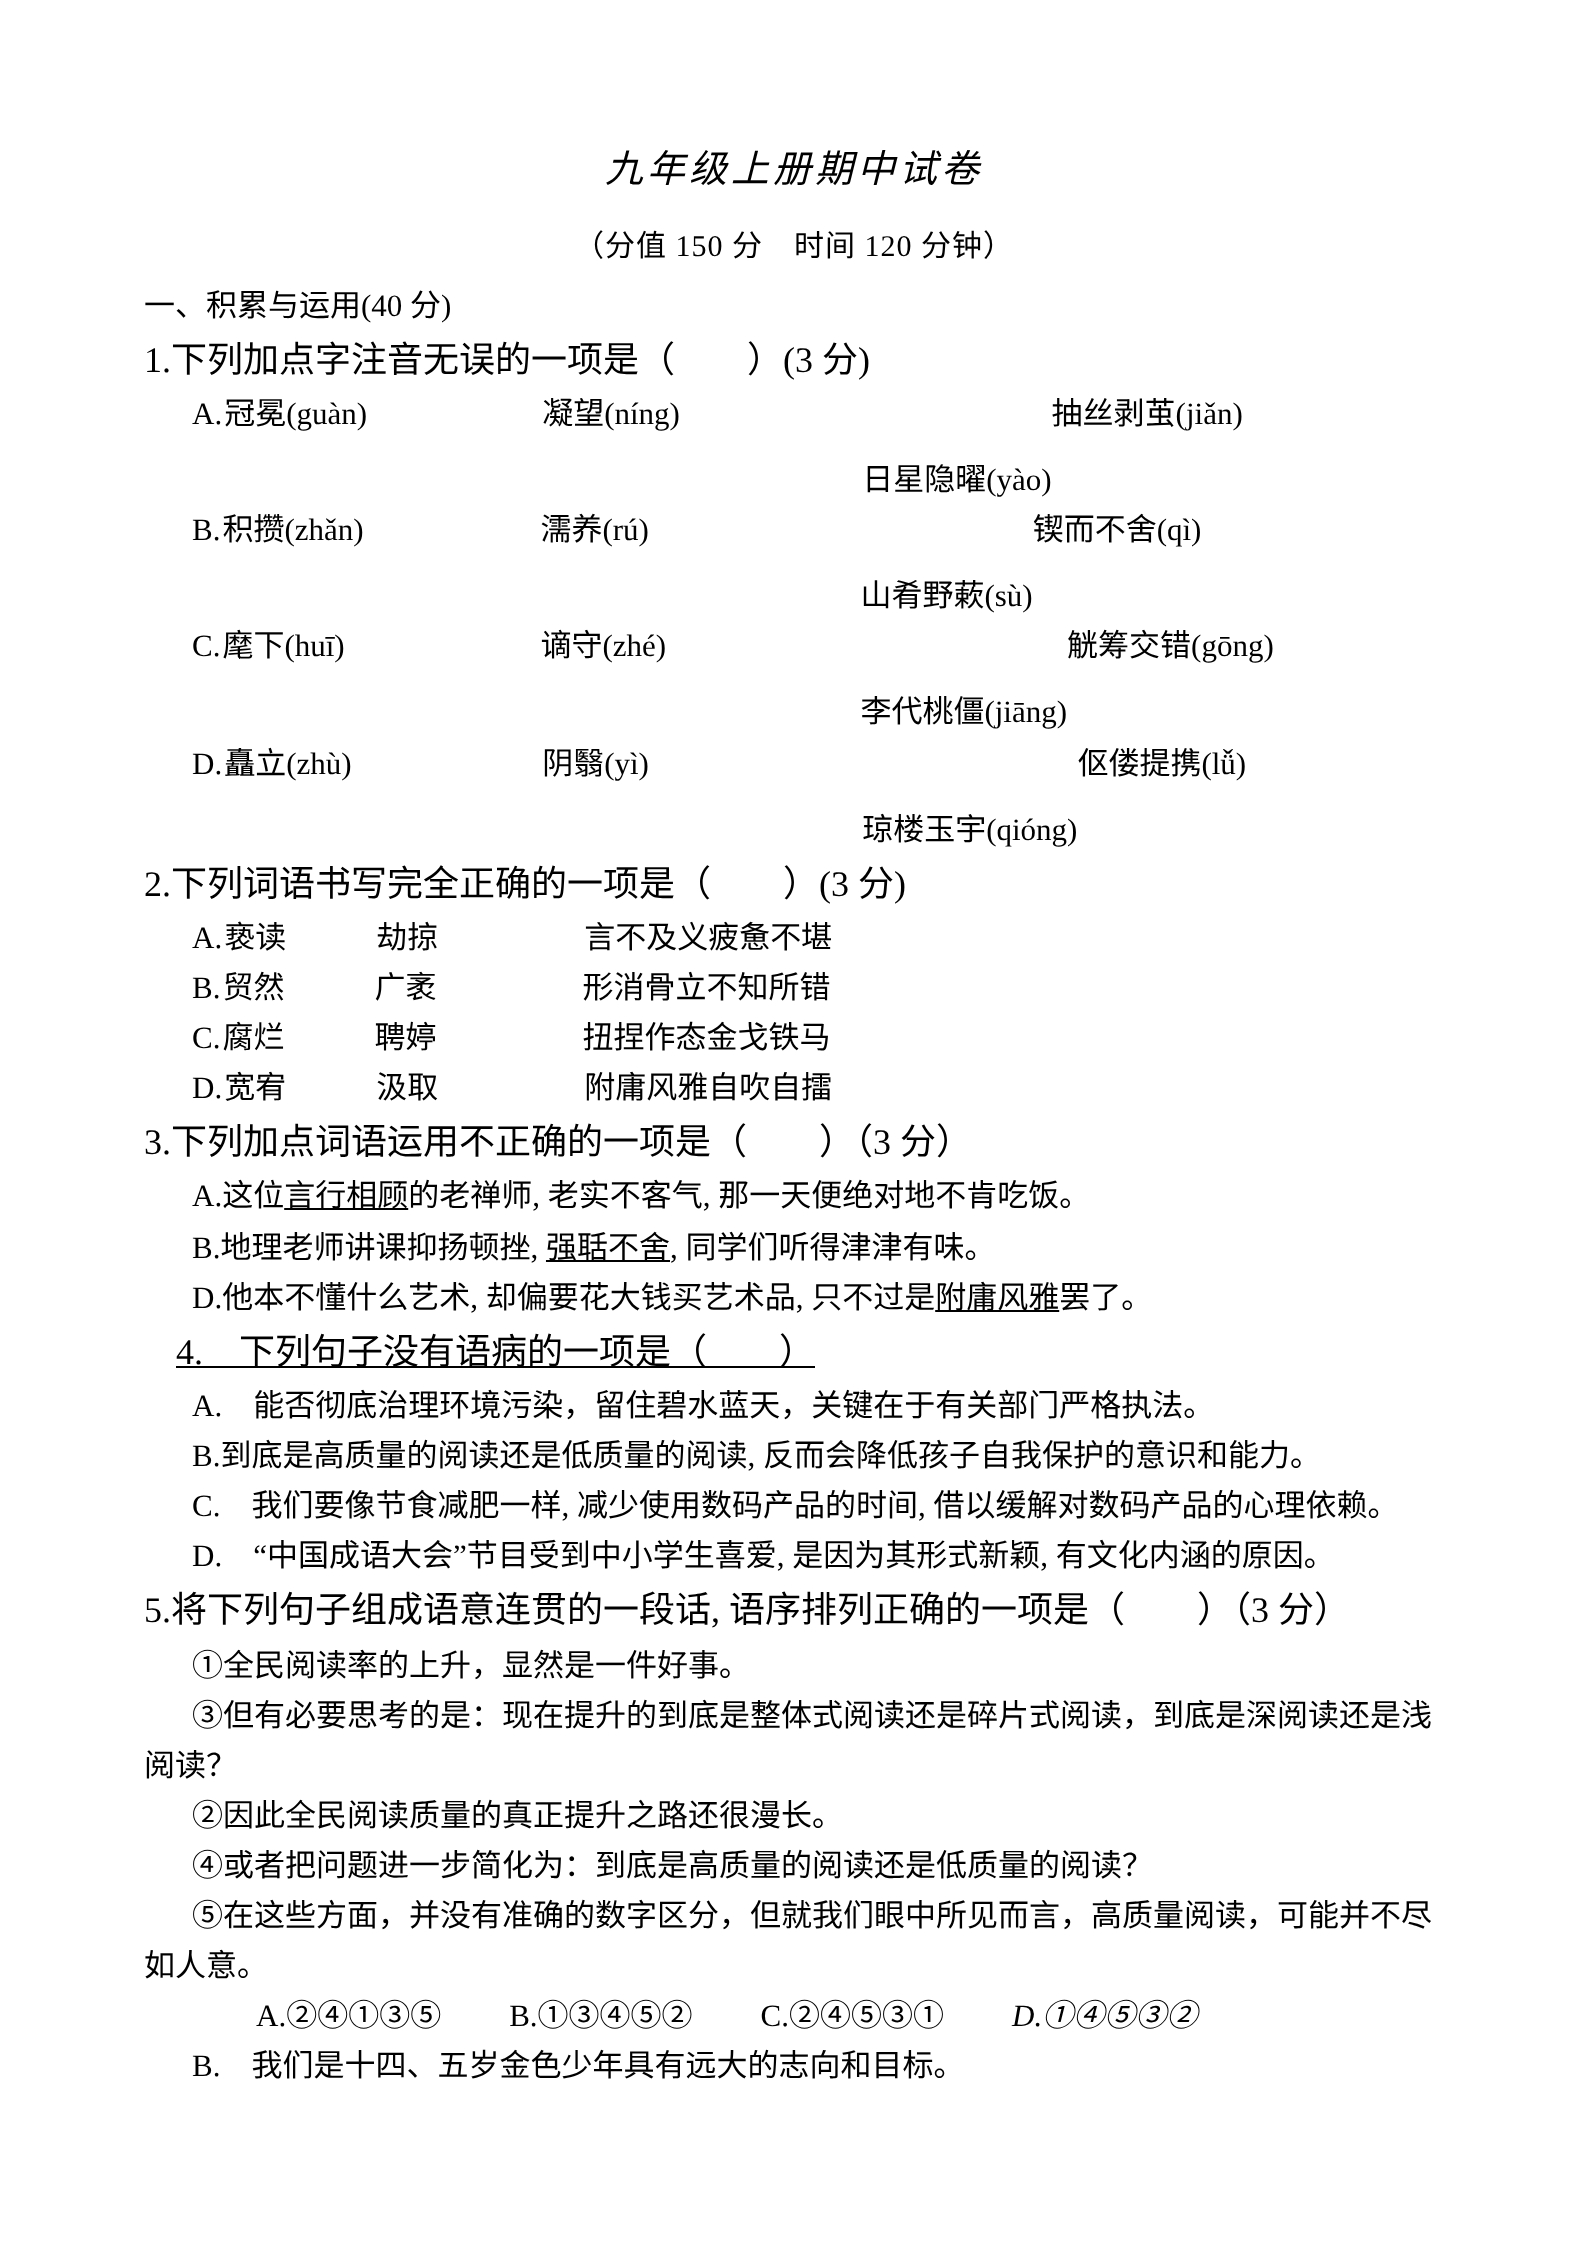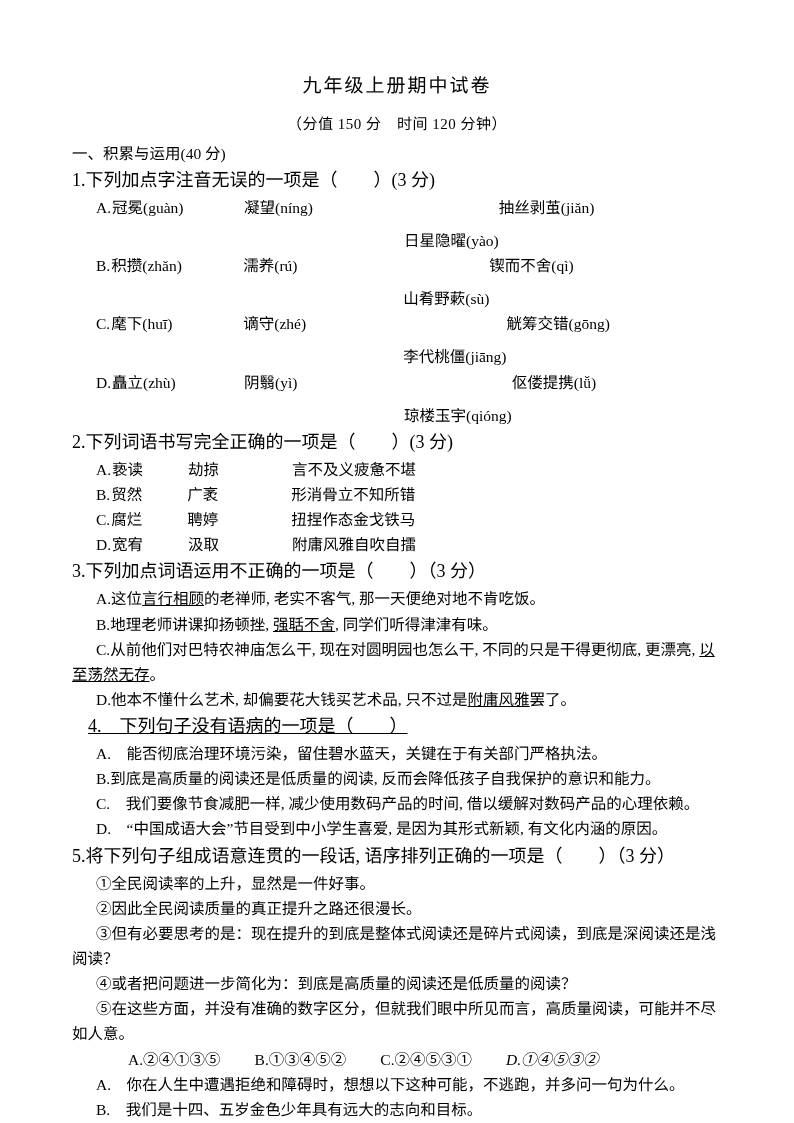--- a/index.html
+++ b/index.html
@@ -25,20 +25,21 @@
   }
 
   
   .doc-title {
     text-align: center;
     font-size: 19px;
     letter-spacing: 2px;
     margin: 12px 0 0 0;
     font-weight: normal;
     line-height: 1.5;
+    font-style: italic;
   }
   .doc-subtitle {
     text-align: center;
     font-size: 15px;
     margin: 12px 0 2px 0;
     line-height: 1.5;
     letter-spacing: 0.5px;
   }
   .section-heading {
     font-size: 15.5px;
@@ -82,21 +83,21 @@
   }
   .opt-row .lab {
     flex: 0 0 auto;
     margin-right: 1px;
   }
   .opt-row .cell {
     flex: 0 0 auto;
   }
   .cols-pinyin .cell:nth-of-type(1) { width: 124px; }
   .cols-pinyin .cell:nth-of-type(2) { width: 132px; }
-  .cols-pinyin .cell:nth-of-type(3) { width: 160px; }
+  .cols-pinyin .cell:nth-of-type(3) { width: 160px; margin-left: 27px; }
   .cols-pinyin .cell:nth-of-type(4) { width: auto; margin-top: 33px; }
 
   .cols-words .cell:nth-of-type(1) { width: 72px; }
   .cols-words .cell:nth-of-type(2) { width: 76px; }
   .cols-words .cell:nth-of-type(3) { width: 104px; }
   .cols-words .cell:nth-of-type(4) { width: auto; }
 
   
   .choice-row {
     font-size: 15.5px;
@@ -192,23 +193,20 @@
 
   <div class="question">
     <div class="q-stem">3.下列加点词语运用不正确的一项是（　　）（3 分）</div>
     <div class="opt wrap">
       <span>A.</span><span>这位</span><span class="dotted">言行相顾</span><span>的老禅师, 老实不客气, 那一天便绝对地不肯吃饭。</span>
     </div>
     <div class="opt wrap">
       <span>B.</span><span>地理老师讲课抑扬顿挫, </span><span class="dotted">强聒不舍</span><span>, 同学们听得津津有味。</span>
     </div>
     <div class="opt wrap">
-      <span>C.</span><span>从前他们对巴特农神庙怎么干, 现在对圆明园也怎么干, 不同的只是干得更彻底, 更漂亮, </span><span class="dotted">以至荡然无存</span><span>。</span>
-    </div>
-    <div class="opt wrap">
       <span>D.</span><span>他本不懂什么艺术, 却偏要花大钱买艺术品, 只不过是</span><span class="dotted">附庸风雅</span><span>罢了。</span>
     </div>
   </div>
 
   <div class="question">
     <div class="q-stem indent-wide">4.　下列句子没有语病的一项是（　　）</div>
     <div class="opt wrap">
       <span>A.</span><span>　能否彻底治理环境污染，留住碧水蓝天，关键在于有关部门严格执法。</span>
     </div>
     <div class="opt wrap">
@@ -218,34 +216,31 @@
       <span>C.</span><span>　我们要像节食减肥一样, 减少使用数码产品的时间, 借以缓解对数码产品的心理依赖。</span>
     </div>
     <div class="opt wrap">
       <span>D.</span><span>　“中国成语大会”节目受到中小学生喜爱, 是因为其形式新颖, 有文化内涵的原因。</span>
     </div>
   </div>
 
   <div class="question">
     <div class="q-stem">5.将下列句子组成语意连贯的一段话, 语序排列正确的一项是（　　）（3 分）</div>
     <div class="opt wrap">①全民阅读率的上升，显然是一件好事。</div>
+    <div class="opt wrap">③但有必要思考的是：现在提升的到底是整体式阅读还是碎片式阅读，到底是深阅读还是浅阅读？</div>
     <div class="opt wrap">②因此全民阅读质量的真正提升之路还很漫长。</div>
-    <div class="opt wrap">③但有必要思考的是：现在提升的到底是整体式阅读还是碎片式阅读，到底是深阅读还是浅阅读？</div>
     <div class="opt wrap">④或者把问题进一步简化为：到底是高质量的阅读还是低质量的阅读？</div>
     <div class="opt wrap">⑤在这些方面，并没有准确的数字区分，但就我们眼中所见而言，高质量阅读，可能并不尽如人意。</div>
     <div class="choice-row">
       <span class="choice">A.②④①③⑤</span>
       <span class="choice">B.①③④⑤②</span>
       <span class="choice">C.②④⑤③①</span>
       <span class="choice">D.①④⑤③②</span>
     </div>
   </div>
 
   <div class="question">
     <div class="opt wrap">
-      <span>A.</span><span>　你在人生中遭遇拒绝和障碍时，想想以下这种可能，不逃跑，并多问一句为什么。</span>
-    </div>
-    <div class="opt wrap">
       <span>B.</span><span>　我们是十四、五岁金色少年具有远大的志向和目标。</span>
     </div>
   </div>
 
 </div>
 
 </body></html>

